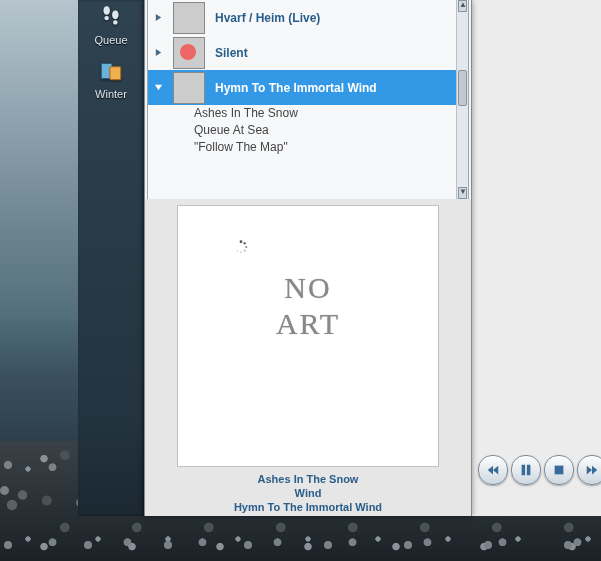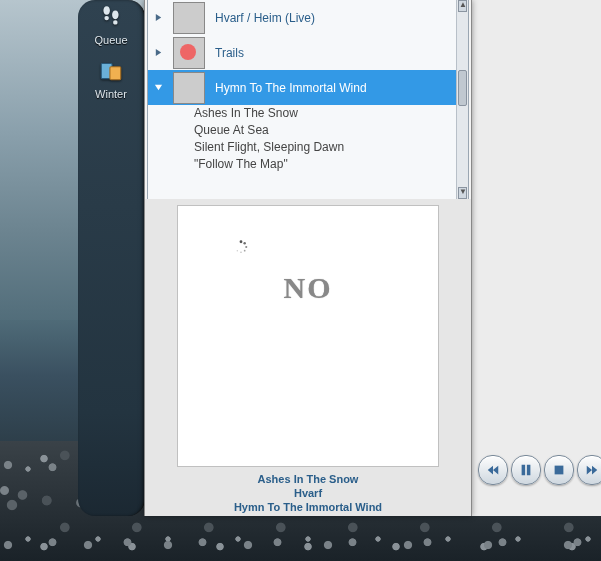--- a/index.html
+++ b/index.html
@@ -29,55 +29,55 @@
   .sea{position:absolute;left:0;right:0;top:320px;height:140px;
     background:linear-gradient(#4f6b78,#3a5060 40%,#2a3a44);
   }
   .sky{position:absolute;left:0;right:0;top:0;height:330px;
     background:linear-gradient(#b6c5cd,#8aa0ac 40%,#6c8490 70%,#4f6b78);
   }
 
   
   .sidebar{position:absolute;left:78px;top:0;width:66px;height:516px;
     background:linear-gradient(#2f4250,#233440 80%,#1b2832);
-    border-right:1px solid #111;box-shadow:-1px 0 3px rgba(0,0,0,.4) inset;border-radius:17px;}
+    border-right:1px solid #111;box-shadow:-1px 0 3px rgba(0,0,0,.4) inset;}
   .side-item{display:flex;flex-direction:column;align-items:center;gap:2px;
     color:#dde6ec;font-size:11px;padding:4px 0 8px;cursor:pointer;text-shadow:0 1px 1px #000;}
   .side-item svg{width:26px;height:26px;filter:drop-shadow(0 1px 1px rgba(0,0,0,.6));}
 
   
   .mainpanel{position:absolute;left:144px;top:0;width:326px;height:516px;
     background:#f4f4f4;border-left:1px solid #888;border-right:1px solid #888;
     box-shadow:0 0 6px rgba(0,0,0,.4);}
   .listbox{position:absolute;left:2px;top:0;right:2px;height:199px;
     background:#f6f8fa;border:1px solid #9aa6b2;border-top:none;overflow:hidden;}
   .listinner{position:absolute;left:0;top:0;right:11px;bottom:0;overflow:hidden;}
   .scroll{position:absolute;right:0;top:0;bottom:0;width:11px;background:#e4e8ec;border-left:1px solid #b8c0c8;}
   .scroll .thumb{position:absolute;left:1px;right:1px;top:70px;height:34px;background:#c0c8d0;border:1px solid #8a94a0;border-radius:2px;}
   .scroll .btn{position:absolute;left:1px;right:1px;height:10px;background:#d0d8e0;border:1px solid #8a94a0;font-size:8px;line-height:8px;text-align:center;color:#555;}
   .scroll .up{top:0;}
   .scroll .dn{bottom:0;}
 
-  .album-row{display:flex;align-items:center;height:35px;gap:10px;padding-left:6px;color:#2a5e8a;cursor:pointer;}
+  .album-row{display:flex;align-items:center;height:35px;gap:10px;padding-left:6px;color:#2a5e8a;cursor:pointer;font-weight:bold;}
   .album-row .expander{width:9px;height:9px;color:#4a6a88;}
   .album-row .cover{width:30px;height:30px;background:#ccc;border:1px solid #888;flex-shrink:0;}
   .album-row.selected{background:#3399e6;color:#fff;}
   .album-row.selected .expander{color:#fff;}
   .tracks{padding-left:46px;}
   .track{height:17px;line-height:17px;color:#444;cursor:pointer;white-space:nowrap;overflow:hidden;}
 
   .cov1{background:linear-gradient(#1a2830,#2a3a44);}
   .cov2{background:linear-gradient(#d8b8c0,#c098a4);position:relative;}
   .cov2::after{content:"";position:absolute;left:6px;top:6px;width:16px;height:16px;background:#e66;border-radius:50%;}
   .cov3{background:radial-gradient(circle,#eee 30%,#bbb 31%,#eee 60%);}
 
   
   .artarea{position:absolute;left:0;right:0;top:199px;bottom:0;background:#e6e6e6;}
   .artbox{position:absolute;left:32px;top:6px;width:260px;height:260px;background:#fff;border:1px solid #c0c0c0;}
-  .noart-text{font-family:Georgia,serif;font-weight:bold;color:#888;
+  .noart-text{font-family:Georgia,serif;font-weight:normal;color:#888;
     text-align:center;position:absolute;left:0;right:0;top:64px;font-size:30px;letter-spacing:2px;line-height:36px;
     text-shadow:0 0 1px #aaa, 1px 1px 0 #fff;}
   .spinner{position:absolute;left:56px;top:34px;width:14px;height:14px;}
   .nowinfo{position:absolute;left:0;right:0;bottom:2px;text-align:center;color:#2a5e8a;font-weight:bold;font-size:11px;line-height:14px;}
 
   
   .rightpanel{position:absolute;left:470px;top:0;right:0;height:516px;background:#ececec;border-left:1px solid #aaa;}
   .player{position:absolute;left:476px;right:0;bottom:60px;height:60px;}
   .pbtn{position:absolute;width:28px;height:28px;border-radius:14px;
     background:linear-gradient(#fdfdfd,#cfd8e0);border:1px solid #7a8a9a;
@@ -131,36 +131,35 @@
           <span>Hvarf / Heim (Live)</span>
         </div>
 
         <div class="album-row">
           <span class="expander">
             <svg viewBox="0 0 10 10">
                 <path d="M2 1l6 4-6 4z"></path>
               </svg>
           </span>
           <span class="cover cov2"></span>
-          <span>Trails</span>
+          <span>Silent</span>
         </div>
 
         <div class="album-row selected">
           <span class="expander">
             <svg viewBox="0 0 10 10">
                 <path d="M1 2l4 6 4-6z"></path>
               </svg>
           </span>
           <span class="cover cov3"></span>
           <span>Hymn To The Immortal Wind</span>
         </div>
         <div class="tracks">
           <div class="track">Ashes In The Snow</div>
           <div class="track">Queue At Sea</div>
-          <div class="track">Silent Flight, Sleeping Dawn</div>
           <div class="track">"Follow The Map"</div>
         </div>
       </div>
       <div class="scroll">
         <div class="btn up">▲</div>
         <div class="thumb"></div>
         <div class="btn dn">▼</div>
       </div>
     </div>
 
@@ -173,25 +172,26 @@
                 <circle cx="12.2" cy="3.8" r="1.4" opacity=".85"></circle>
                 <circle cx="14" cy="8" r="1.2" opacity=".7"></circle>
                 <circle cx="12.2" cy="12.2" r="1" opacity=".55"></circle>
                 <circle cx="8" cy="14" r=".9" opacity=".4"></circle>
                 <circle cx="3.8" cy="12.2" r=".8" opacity=".3"></circle>
               </g>
             </svg>
         </span>
         <div class="noart-text">
           <div>NO</div>
+          <div>ART</div>
         </div>
       </div>
       <div class="nowinfo">
         <div>Ashes In The Snow</div>
-        <div>Hvarf</div>
+        <div>Wind</div>
         <div>Hymn To The Immortal Wind</div>
       </div>
     </div>
   </div>
 
   <div class="player">
     <div class="pbtn" style="left:2px;top:14px">
       <svg viewBox="0 0 16 16">
           <path d="M8 3L2 8l6 5V3zm6 0L8 8l6 5V3z"></path>
         </svg>

